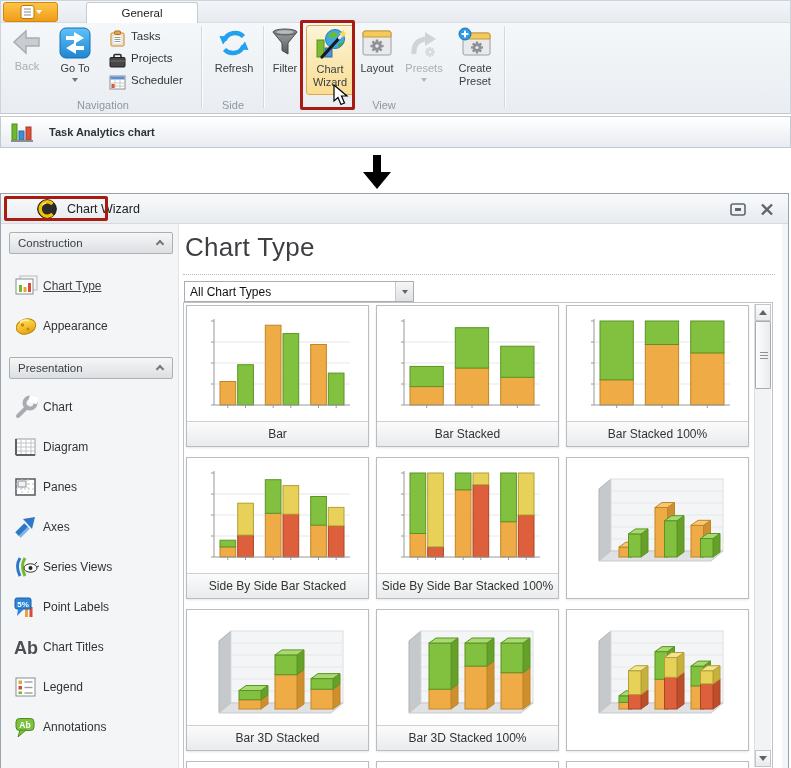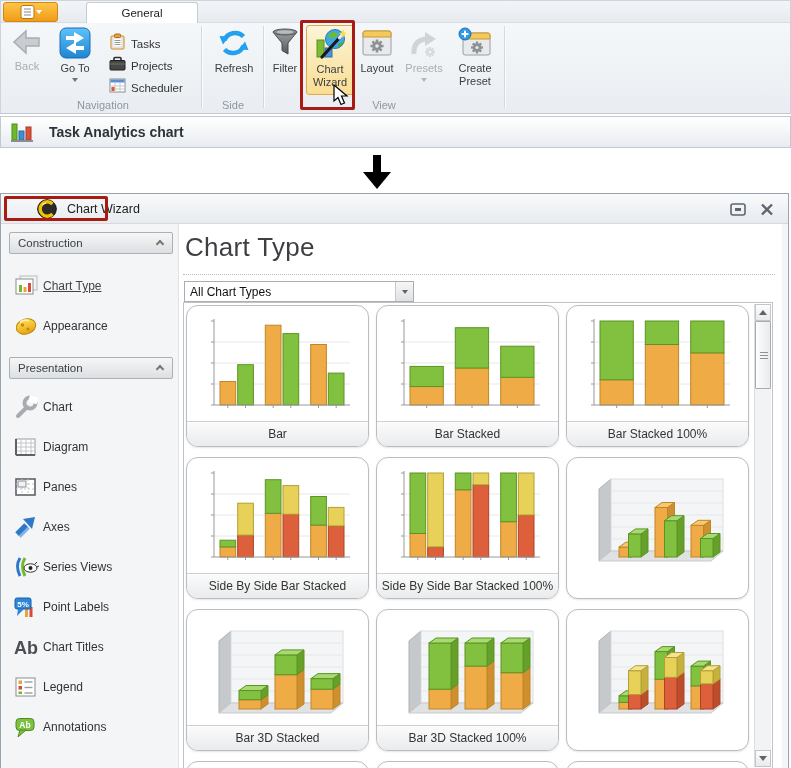--- a/index.html
+++ b/index.html
@@ -10,29 +10,29 @@
   
   #ribbon{left:0;top:0;width:791px;height:114px;border:1px solid #cfd4da;border-bottom:1px solid #c3c9d0;background:linear-gradient(#f8fafc,#e9edf1)}
   #tabrow{left:0;top:0;width:789px;height:22px;background:linear-gradient(#f2f5f8,#e7ebf0);border-bottom:1px solid #d8dde2}
   #appbtn{left:2px;top:1px;width:55px;height:20px;background:linear-gradient(#ffc54a,#f09c17);border:1px solid #d2880e;border-radius:3px;display:flex;align-items:center;justify-content:center}
   #tab-general{left:85px;top:1px;width:112px;height:21px;background:#fff;border:1px solid #c6cbd2;border-bottom:none;border-radius:3px 3px 0 0;text-align:center;font-size:11.5px;line-height:20px;color:#222}
   .vsep{top:25px;height:82px;width:1px;background:#d4d9de;box-shadow:1px 0 0 #fbfcfd}
   .rg-label{top:98px;font-size:11px;color:#8d97a1;text-align:center}
   .rbtn{top:24px;display:flex;flex-direction:column;align-items:center;font-size:11px;line-height:13px;text-align:center;color:#3a3d40}
   .rbtn svg{margin:2px 0 3px}
   .rbtn.disabled{color:#a8aeb4}
-  .sbtn{display:flex;align-items:flex-end;height:20px;font-size:11.5px;color:#333}
+  .sbtn{display:flex;align-items:flex-start;height:20px;font-size:11.5px;color:#333}
   .sbtn svg{margin-right:5px}
   .caret{width:0;height:0;border-left:3.5px solid transparent;border-right:3.5px solid transparent;border-top:4px solid #6e7478;margin-top:3px}
   #btn-chartwizard{background:linear-gradient(#fdf5d8,#f9dd92);border:1px solid #dca94c;border-radius:3px;width:48px;height:70px}
   .redbox{border:3px solid #a81b12;border-radius:2px;z-index:30;pointer-events:none}
 
   
   #hdrbar{left:0;top:116px;width:791px;height:32px;border:1px solid #c3c9d0;background:linear-gradient(#ffffff,#e8ecf0);display:flex;align-items:center}
-  #hdrbar .ttl{font-size:14px;font-weight:bold;color:#2f3235;margin-left:16px}
+  #hdrbar .ttl{font-size:11px;font-weight:bold;color:#2f3235;margin-left:16px}
   #hdrbar svg{margin-left:10px}
 
   
   #flow-arrow{left:362px;top:155px}
 
   
   #dlg{left:0;top:193px;width:789px;height:576px;border:1px solid #99a3ad;background:#f3f5f7}
   #dlg-titlebar{left:0;top:0;width:787px;height:30px;background:linear-gradient(#f9fafb,#e7ebef);border-bottom:1px solid #d6dadf;display:flex;align-items:center}
   #dlg-title{font-size:12.5px;color:#222;margin-left:10px}
   #dlg-icon{margin-left:36px}
@@ -51,21 +51,21 @@
   #mainpanel{left:177px;top:30px;width:604px;height:545px;background:#fff;border-left:1px solid #e0e3e6}
   #page-title{left:6px;top:8px;font-size:26px;font-weight:300;color:#3d3f42;letter-spacing:.3px}
   #dotted{left:4px;top:50px;width:592px;border-top:1px dotted #b9bdc1}
   #type-dd{left:5px;top:57px;width:230px;height:21px;border:1px solid #abadb3;background:#fff;display:flex;align-items:center}
   #type-dd .val{flex:1;font-size:12px;padding-left:5px;color:#111}
   #type-dd .ddbtn{width:18px;height:19px;border-left:1px solid #c6c8ca;background:linear-gradient(#f6f6f6,#dfe1e3);display:flex;align-items:center;justify-content:center}
   #type-dd .ddbtn .tri{width:0;height:0;border-left:3.5px solid transparent;border-right:3.5px solid transparent;border-top:4px solid #5f6468}
 
   #listbox{left:4px;top:78px;width:590px;height:467px;border:1px solid #c0c4c8;background:#fff;overflow:hidden;position:absolute}
   #thumb-grid{position:absolute;left:2px;top:2px;display:grid;grid-template-columns:repeat(3,183px);gap:10px 7px}
-  .card{width:183px;height:142px;border:1px solid #b9bdc2;border-radius:12px;background:#fff;position:relative;overflow:hidden;box-shadow:0 1px 2px rgba(0,0,0,.10)}
+  .card{width:183px;height:142px;border:1px solid #b9bdc2;border-radius:0;background:#fff;position:relative;overflow:hidden;box-shadow:0 1px 2px rgba(0,0,0,.10)}
   .cchart{position:absolute;left:0;right:0;top:3px;height:112px;display:flex;align-items:center;justify-content:center}
   .clbl{position:absolute;left:0;right:0;bottom:0;height:25px;border-top:1px solid #cdd1d5;background:linear-gradient(#fbfbfb,#e9ebed);font-size:12px;color:#333;text-align:center;line-height:25px}
 
   
   #vscroll{position:absolute;right:1px;top:1px;bottom:1px;width:17px;background:#f2f3f5;border-left:1px solid #dcdee0}
   .scr-btn{position:absolute;left:0;width:16px;height:17px;background:linear-gradient(#fdfdfd,#e8eaec);border:1px solid #c2c6ca;display:flex;align-items:center;justify-content:center}
   .tri-up{width:0;height:0;border-left:4px solid transparent;border-right:4px solid transparent;border-bottom:5px solid #5f6468}
   .tri-dn{width:0;height:0;border-left:4px solid transparent;border-right:4px solid transparent;border-top:5px solid #5f6468}
   #scr-thumb{position:absolute;left:0;top:17px;width:16px;height:68px;background:linear-gradient(90deg,#fdfdfd,#e9ebed);border:1px solid #a9adb1;border-radius:1px}
   #scr-thumb .grip{position:absolute;left:4px;top:30px;width:8px;height:7px;background:repeating-linear-gradient(#8e9296 0 1px,transparent 1px 3px)}

